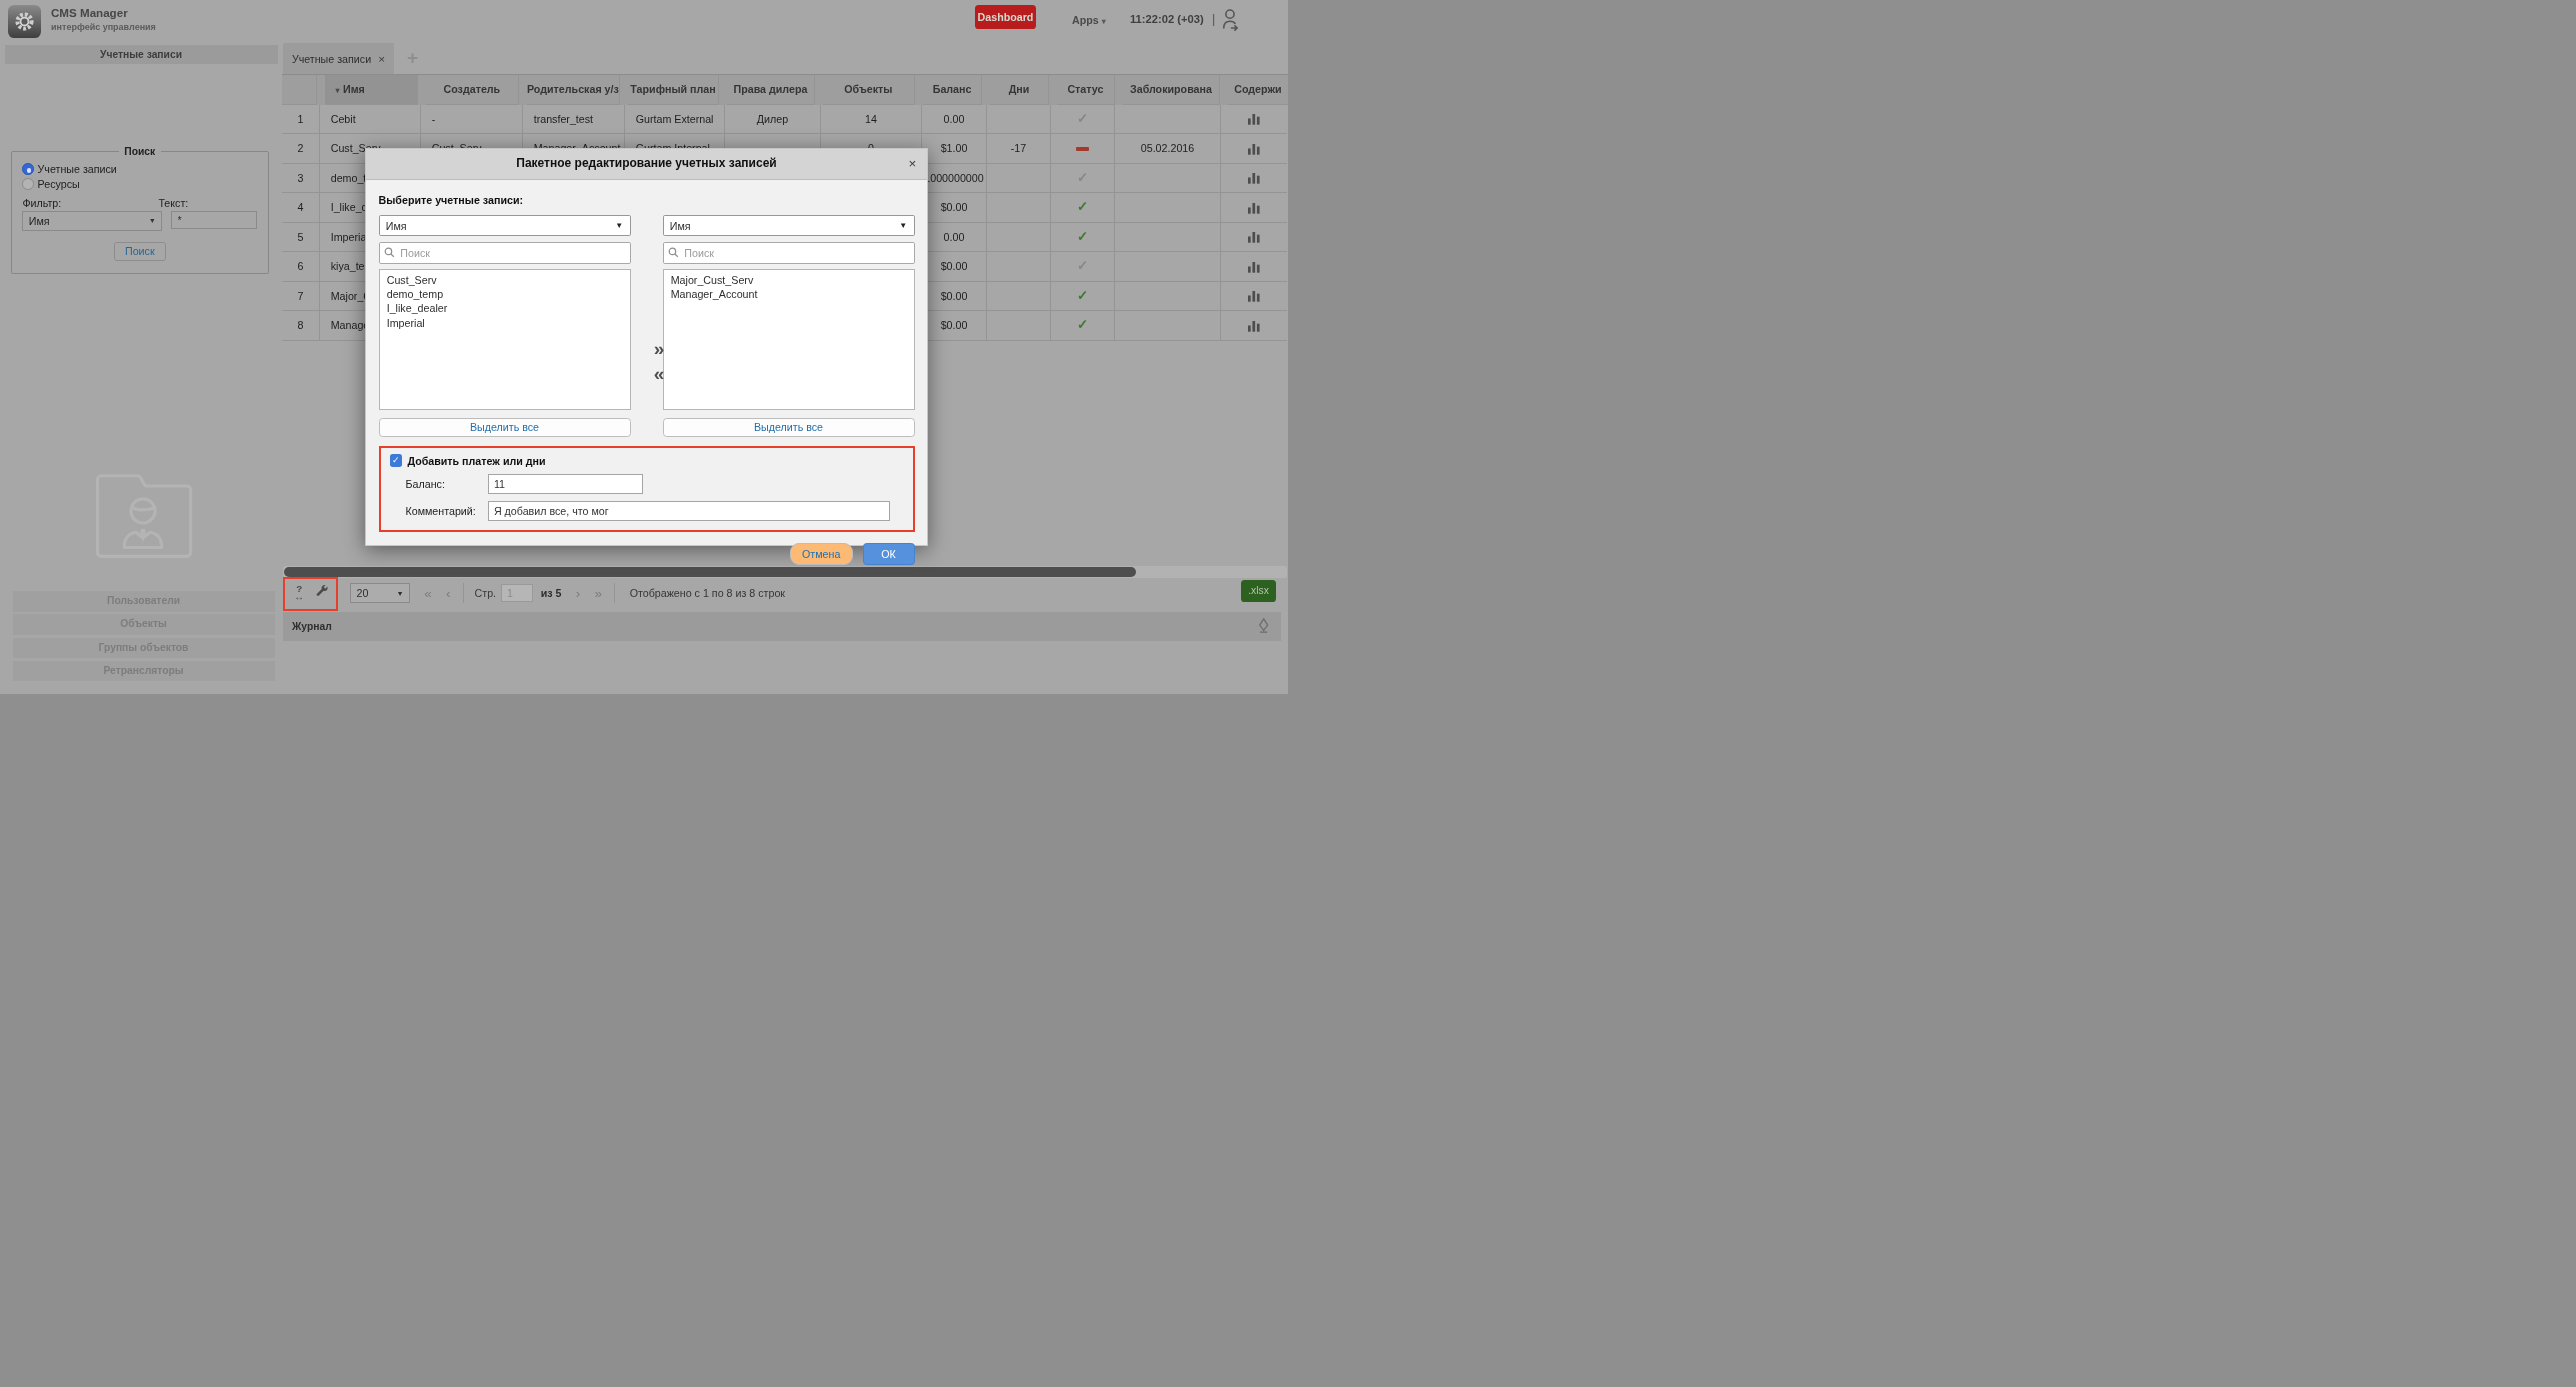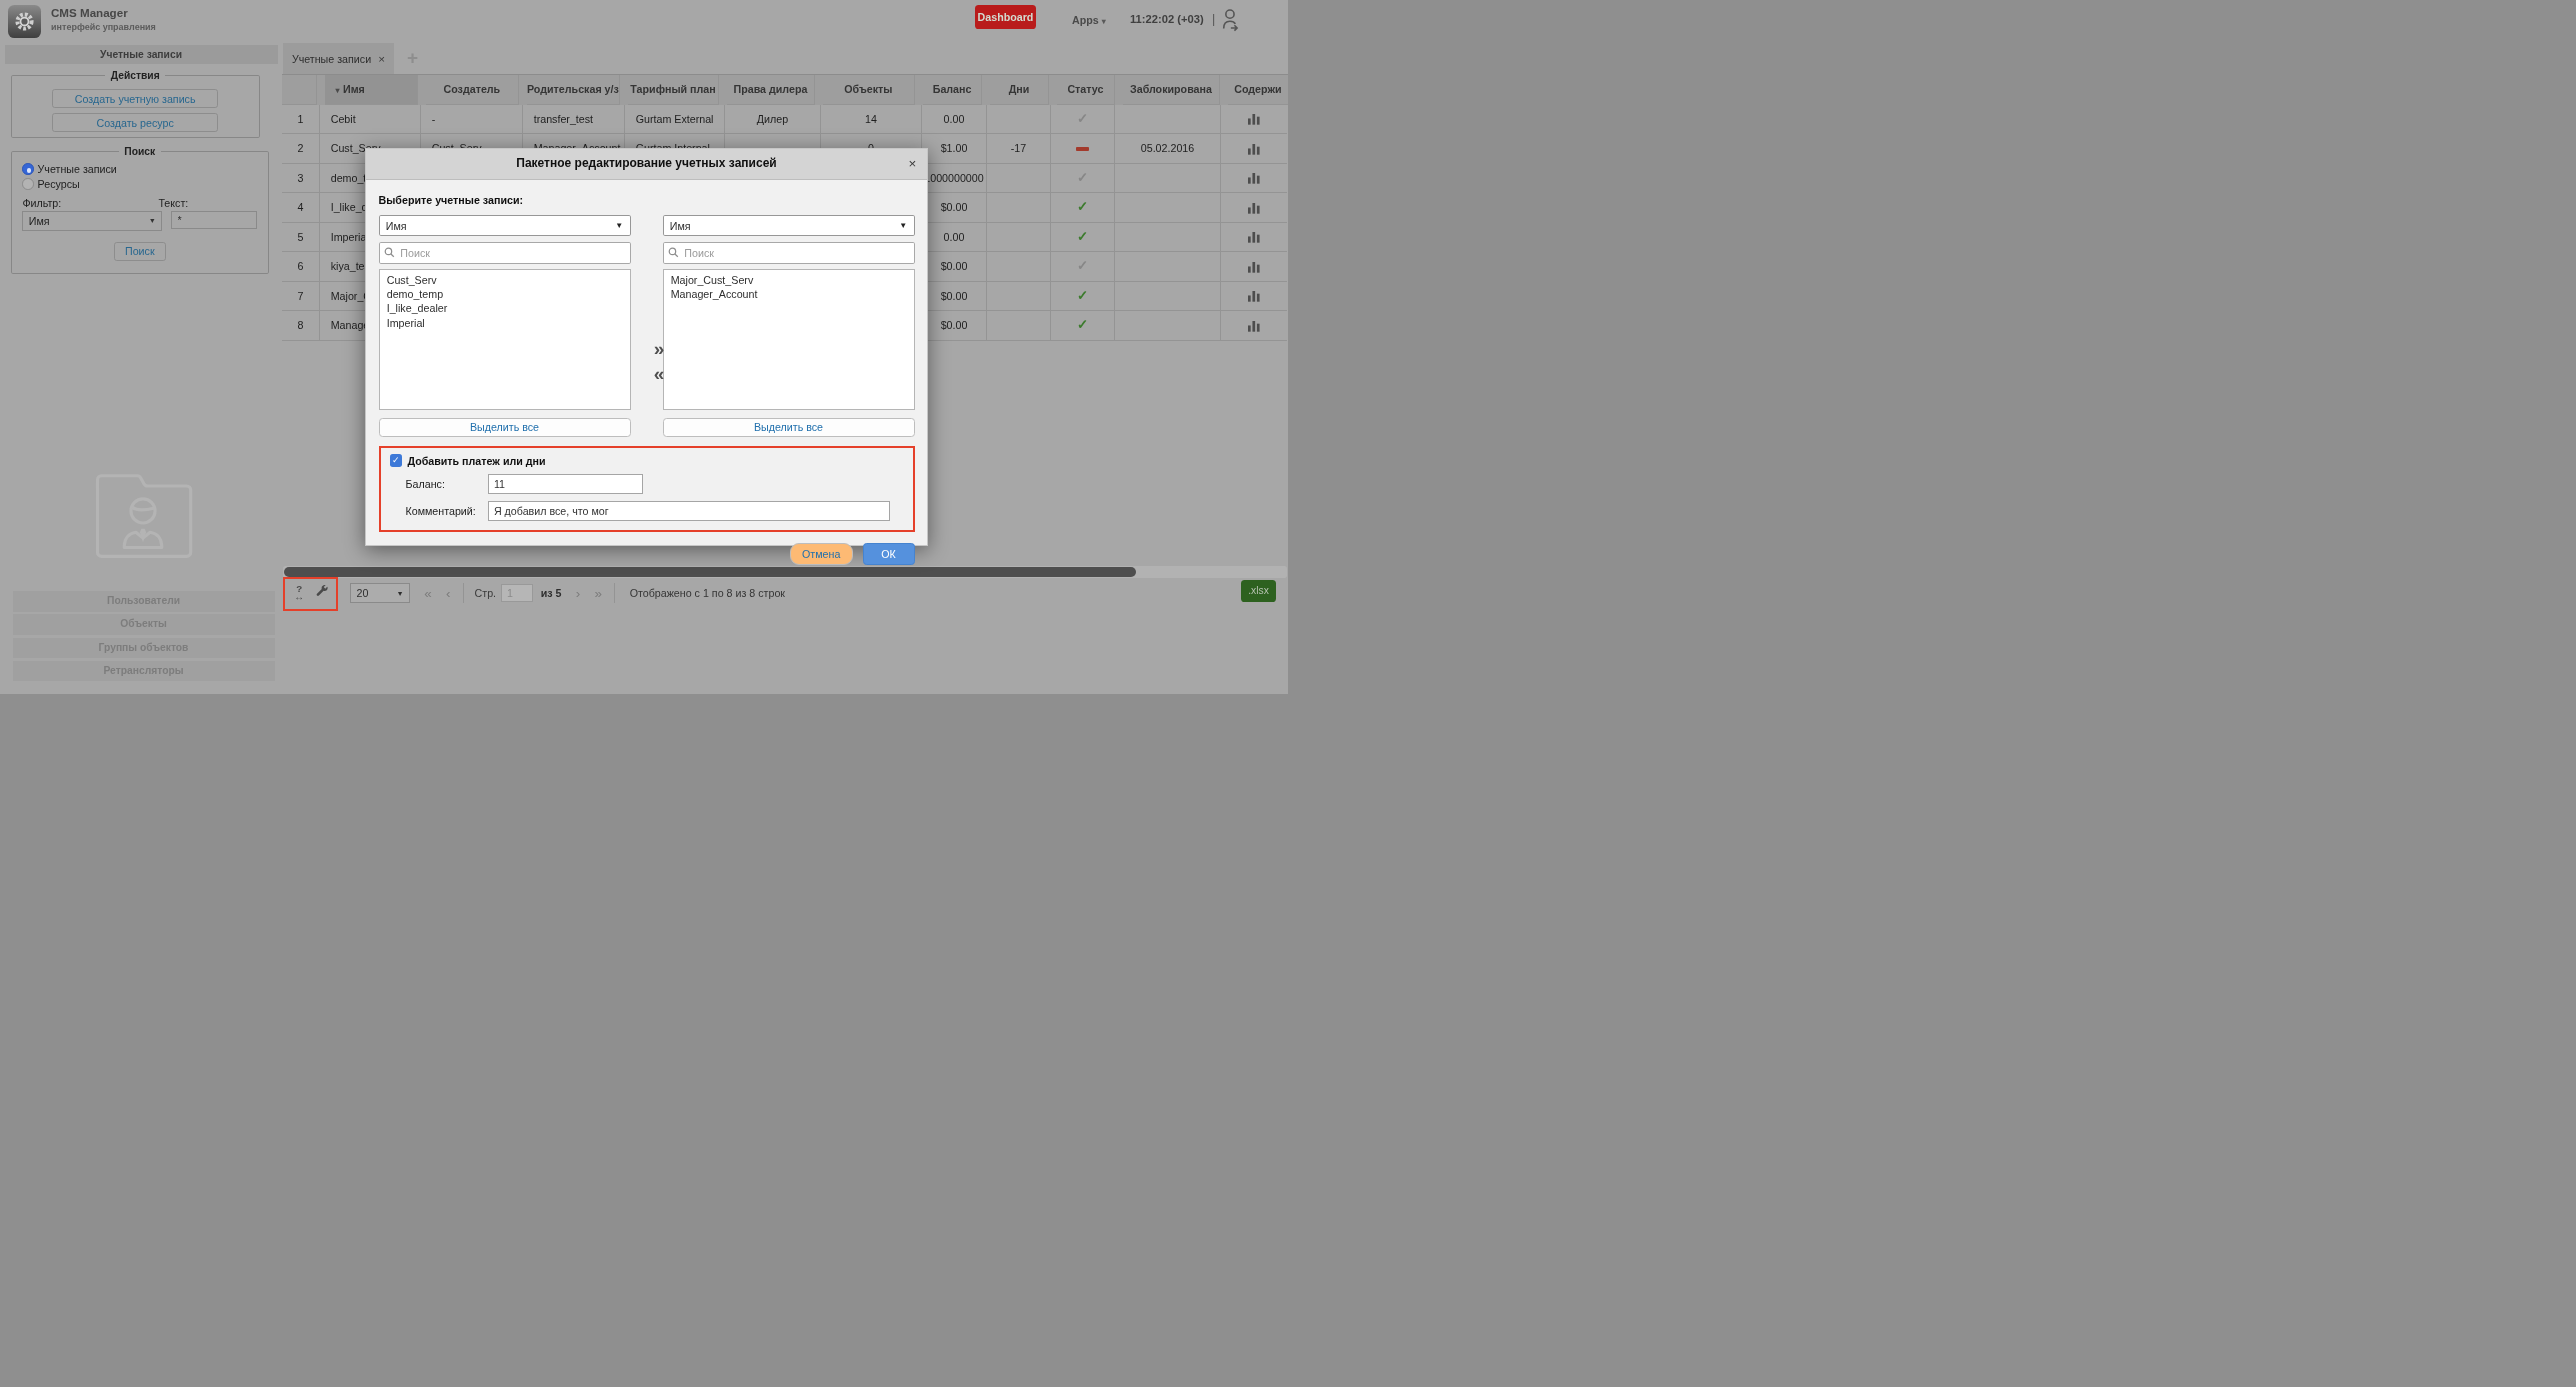--- a/index.html
+++ b/index.html
@@ -166,25 +166,20 @@
   <div class="abs user-ic">
     <svg width="19.7" height="25" viewBox="0 0 22 28">
       <circle cx="10" cy="8" r="4.6" fill="none" stroke="#555" stroke-width="1.8"></circle>
       <path d="M3 24 q0-8 7-8 q4.5 0 6 3" fill="none" stroke="#555" stroke-width="1.8"></path>
       <path d="M11 23.5 h7 m-3-3 l3 3 -3 3" fill="none" stroke="#555" stroke-width="1.8"></path>
     </svg>
   </div>
 
   <div class="abs side-title">Учетные записи</div>
 
-  <fieldset class="box f-act">
-    <legend>Действия</legend>
-    <button class="side-btn">Создать учетную запись</button>
-    <button class="side-btn">Создать ресурс</button>
-  </fieldset>
 
   <fieldset class="box f-search">
     <legend>Поиск</legend>
     <div class="radio-row">
       <span class="rdot on"></span>
       <span>Учетные записи</span>
     </div>
     <div class="radio-row">
       <span class="rdot off"></span>
       <span>Ресурсы</span>
@@ -442,20 +437,29 @@
     <input class="pg-in" value="1" style="">
     <span class="pg-of">из 5</span>
     <span class="pgarr">›</span>
     <span class="pgarr">»</span>
     <div class="vsep"></div>
     <span class="summary">Отображено с 1 по 8 из 8 строк</span>
   </div>
   <div class="abs redbox1"></div>
   <div class="abs xlsx">.xlsx</div>
 
+  <div class="abs journal">
+    <span class="jt">Журнал</span>
+    <span class="jer">
+      <svg width="13.4" height="15" viewBox="0 0 15 17">
+        <path d="M7.5 1 L12 8 L7.5 14 L3 8 Z" fill="none" stroke="#6e6e6e" stroke-width="1.5"></path>
+        <line x1="3.5" y1="16" x2="11.5" y2="16" stroke="#6e6e6e" stroke-width="1.6"></line>
+      </svg>
+    </span>
+  </div>
 
   <div class="abs modal">
     <div class="m-titlebar">
       <div class="m-title">Пакетное редактирование учетных записей</div>
       <div class="m-close">×</div>
     </div>
     <div class="m-body">
       <div class="m-sub">Выберите учетные записи:</div>
       <div class="cols">
         <div class="col">

